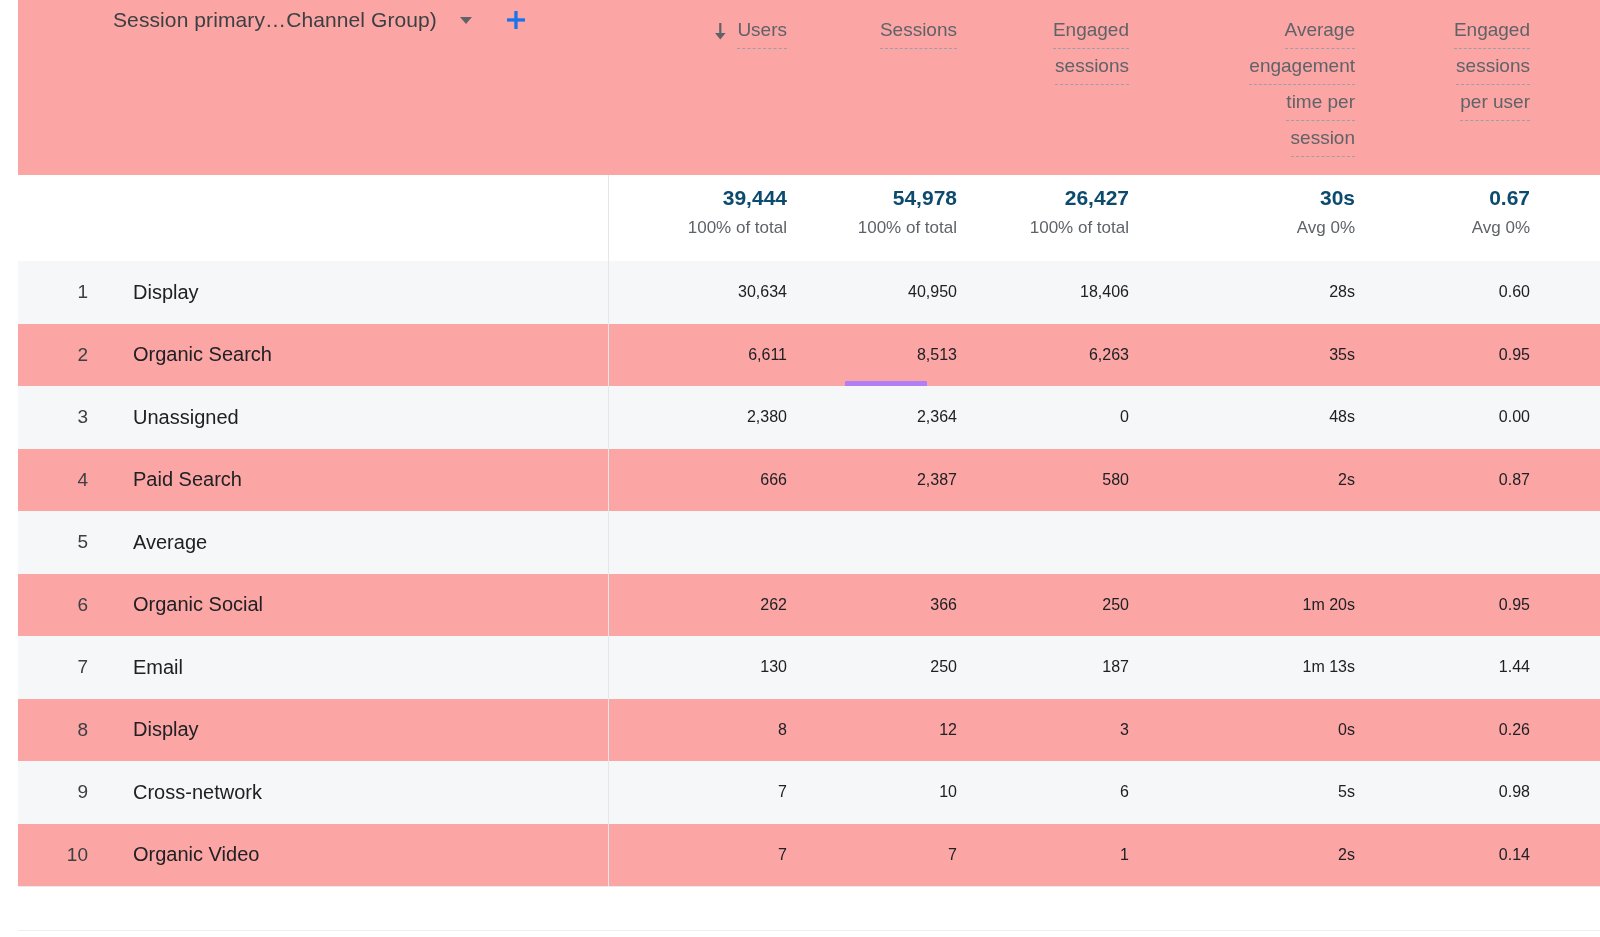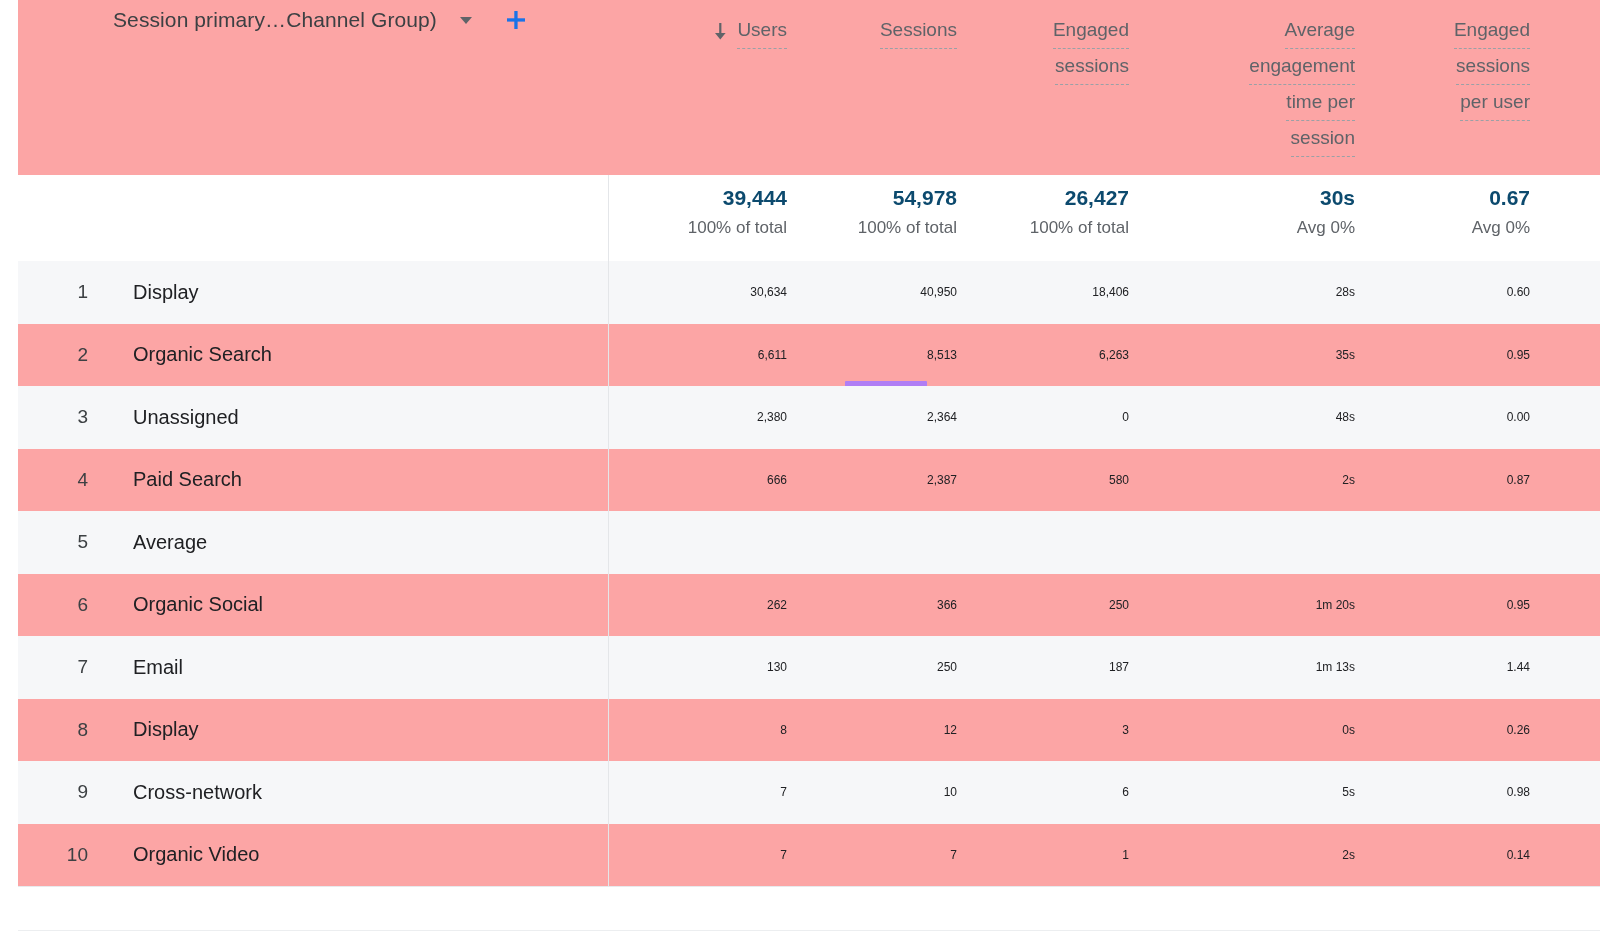--- a/index.html
+++ b/index.html
@@ -194,21 +194,21 @@
     padding-right: 6px;
   }
   .dim-name {
     font-size: 20px;
     color: #202124;
     padding-left: 39px;
     white-space: nowrap;
     cursor: pointer;
   }
   .cell-value {
-    font-size: 12px;
+    font-size: 16px;
     color: #202124;
     line-height: 24px;
   }
 
   
   .rule {
     position: absolute;
     left: 18px;
     right: 0;
     height: 1px;

